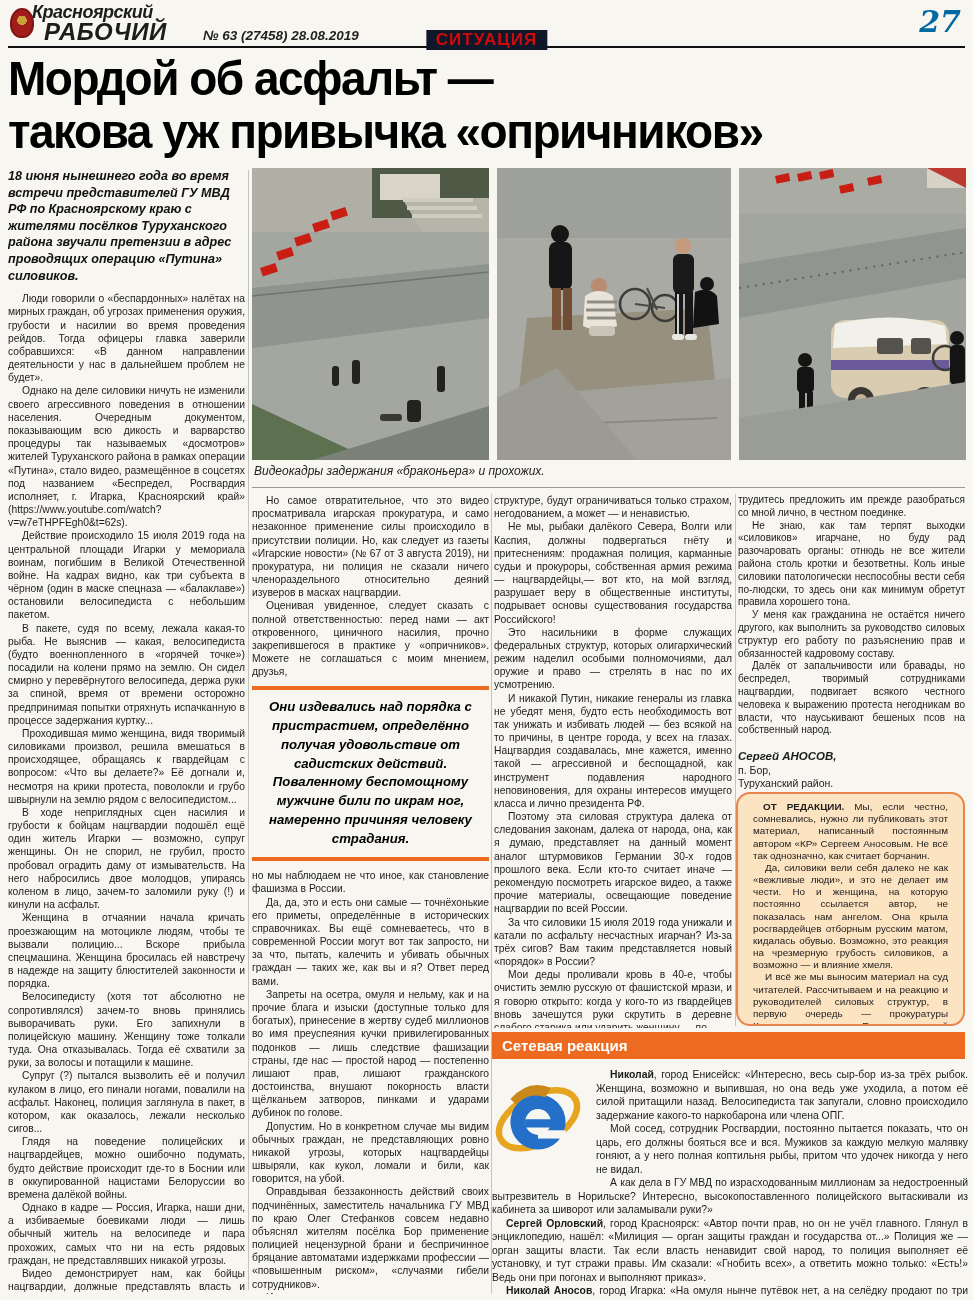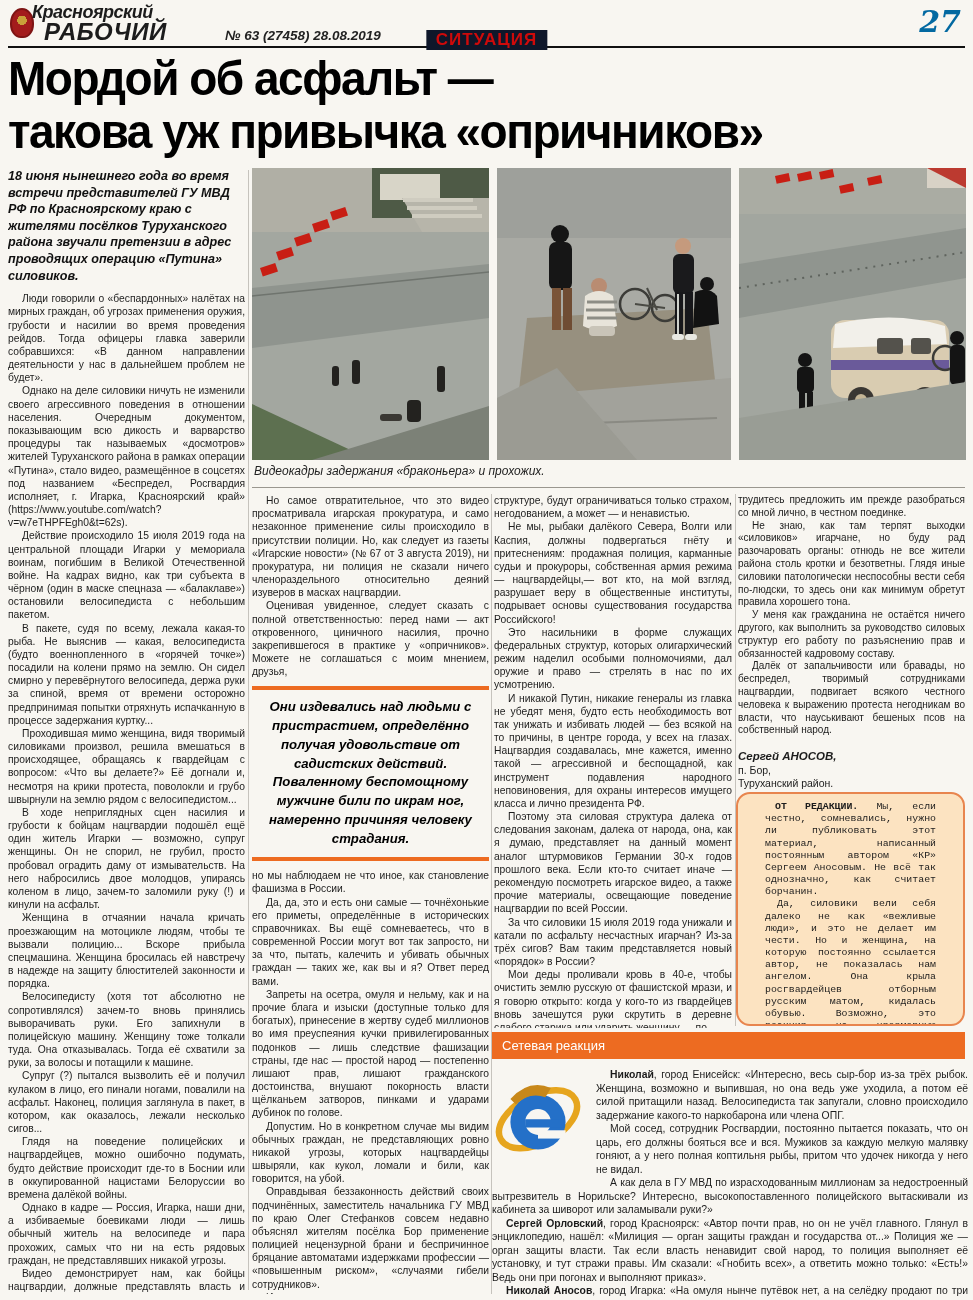--- a/index.html
+++ b/index.html
@@ -7,21 +7,21 @@
     position:relative; width:973px; height:1300px; margin:0 auto;
     background:#f8f6f1; overflow:hidden;
     font-family:"Liberation Sans", sans-serif; color:#1c1c1c;
   }
   
   .emblem{ position:absolute; left:10px; top:8px; width:20px; height:26px;
     background:radial-gradient(circle at 50% 40%, #c9a23a 0 25%, #a31c1c 26% 100%);
     border:2px solid #7e1414; border-radius:50% 50% 45% 45%; }
   .logo-l1{ position:absolute; left:32px; top:2px; font-size:18px; font-weight:bold; font-style:italic; letter-spacing:-0.5px; }
   .logo-l2{ position:absolute; left:44px; top:18px; font-size:24px; font-weight:bold; font-style:italic; letter-spacing:0.5px; }
-  .issue{ position:absolute; left:225px; top:28px; font-size:13.5px; font-style:italic; font-weight:bold; color:#222; }
+  .issue{ position:absolute; left:203px; top:28px; font-size:13.5px; font-style:italic; font-weight:bold; color:#222; }
   .section{ position:absolute; left:50%; transform:translateX(-50%); top:30px;
     color:#cf0a0a; font-size:17px; font-weight:bold; letter-spacing:1px; background:#0f172a; padding:0 10px; z-index:2;}
   .pageno{ position:absolute; right:12px; top:4px; color:#0369a1;
     font-family:"DejaVu Serif", serif; font-style:italic; font-weight:bold; font-size:30px; }
   .header-rule{ position:absolute; left:8px; right:8px; top:46px; height:2px; background:#111; }
   
   .headline{ position:absolute; left:8px; top:52px; width:960px;
     font-weight:bold; font-size:46px; line-height:51px; letter-spacing:-1.5px;
     transform:scaleY(1.04); transform-origin:top left; color:#000;}
   
@@ -45,27 +45,27 @@
     font-style:italic; font-size:12px; color:#222; }
   .caption-rule{ position:absolute; left:252px; top:487px; width:713px; height:1px; background:#9a978f; }
   
   .pullquote{ margin:8px 0; padding:8px 0 9px; border-top:4px solid #ed6b21; border-bottom:4px solid #ed6b21;
     font-weight:bold; font-style:italic; font-size:13.2px; line-height:1.42; text-align:center; color:#000; }
   
   .sig-author{ text-align:left; font-weight:bold; font-size:11.5px; font-style:italic; margin-top:12px; }
   .sig-line{ text-align:left; font-size:10.5px; }
   
   .editor-box{ position:absolute; left:736px; top:792px; width:229px; height:234px; box-sizing:border-box;
-    background:#fce3c1; border:2px solid #e8854e; border-radius:14px; padding:7px 27px;
-    overflow:hidden; text-align:justify; font-size:9.9px; line-height:1.23;font-family:Liberation Mono, monospace; }
+    background:#fce3c1; border:2px solid #e8854e; border-radius:14px; padding:7px 15px;
+    overflow:hidden; text-align:justify; font-size:9.9px; line-height:1.23; }
   .editor-box p{ margin:0; text-indent:12px; }
   .editor-box p:first-child{ text-indent:10px; }
   
   .netbar{ position:absolute; left:492px; top:1032px; width:473px; height:27px; background:#ed6b21;
-    color:#fff; font-weight:normal; font-size:13px; line-height:27px; padding-left:10px; box-sizing:border-box; }
+    color:#fff; font-weight:bold; font-size:15px; line-height:27px; padding-left:10px; box-sizing:border-box; }
   .netbody{ position:absolute; left:492px; top:1068px; width:476px; height:228px; overflow:hidden;
     text-align:justify; font-size:10.4px; line-height:1.3; }
   .netbody p{ margin:0; text-indent:14px; }
   .ie-logo{ float:left; width:92px; height:104px; margin:2px 12px 4px 0; }
 </style>
 </head>
 <body>
 
 <div class="page">
 
@@ -209,21 +209,21 @@
         <p>Однако в кадре — Россия, Игарка, наши дни, а избиваемые боевиками люди — лишь обычный житель на велосипеде и пара прохожих, самых что ни на есть рядовых граждан, не представлявших никакой угрозы.</p>
         <p>Видео демонстрирует нам, как бойцы нацгвардии, должные представлять власть и закон, выламывали руки и жестоко дубасили тех, кто и не пытался оказывать сопротивления. Как видно, они издевались над людьми с пристрастием, определённо получая удовольствие от садистских действий. Поваленному беспомощному мужчине били по икрам ног, намеренно причиняя человеку страдания.</p>
       </div>
   </div>
 
   <div class="col" id="col2">
     <div>
         <p>Но самое отвратительное, что это видео просматривала игарская прокуратура, и само незаконное применение силы происходило в присутствии полиции. Но, как следует из газеты «Игарские новости» (№ 67 от 3 августа 2019), ни прокуратура, ни полиция не сказали ничего членораздельного относительно деяний изуверов в масках нацгвардии.</p>
         <p>Оценивая увиденное, следует сказать с полной ответственностью: перед нами — акт откровенного, циничного насилия, прочно закрепившегося в практике у «опричников». Можете не соглашаться с моим мнением, друзья,</p>
       </div>
-    <div class="pullquote">Они издевались над людьми с пристрастием, определённо получая удовольствие от садистских действий. Поваленному беспомощному мужчине били по икрам ног, намеренно причиняя человеку страдания.</div>
+    <div class="pullquote">Они издевались над порядка с пристрастием, определённо получая удовольствие от садистских действий. Поваленному беспомощному мужчине били по икрам ног, намеренно причиняя человеку страдания.</div>
     <div class="cont">
         <p>но мы наблюдаем не что иное, как становление фашизма в России.</p>
         <p>Да, да, это и есть они самые — точнёхонькие его приметы, определённые в исторических справочниках. Вы ещё сомневаетесь, что в современной России могут вот так запросто, ни за что, пытать, калечить и убивать обычных граждан — таких же, как вы и я? Ответ перед вами.</p>
         <p>Запреты на осетра, омуля и нельму, как и на прочие блага и изыски (доступные только для богатых), принесение в жертву судеб миллионов во имя преуспеяния кучки привилегированных подонков — лишь следствие фашизации страны, где нас — простой народ — постепенно лишают прав, лишают гражданского достоинства, внушают покорность власти щёлканьем затворов, пинками и ударами дубинок по голове.</p>
         <p>Допустим. Но в конкретном случае мы видим обычных граждан, не представляющих ровно никакой угрозы, которых нацгвардейцы швыряли, как кукол, ломали и били, как говорится, на убой.</p>
         <p>Оправдывая беззаконность действий своих подчинённых, заместитель начальника ГУ МВД по краю Олег Стефанков совсем недавно объяснял жителям посёлка Бор применение полицией нецензурной брани и беспричинное бряцание автоматами издержками профессии — «повышенным риском», «случаями гибели сотрудников».</p>
         <p>И не надо рассказывать сказок про то, что игарский мужик, имевший из «оружия» разве что велосипед, мог представлять «опасность для сотрудников». Здесь «гибель сотрудников» могла произойти разве что по вине их самих, провоцировавших ситуацию от начала до конца.</p>
       </div>
   </div>
 
@@ -233,21 +233,21 @@
       <p>Это насильники в форме служащих федеральных структур, которых олигархический режим наделил особыми полномочиями, дал оружие и право — стрелять в нас по их усмотрению.</p>
       <p>И никакой Путин, никакие генералы из главка не убедят меня, будто есть необходимость вот так унижать и избивать людей — без всякой на то причины, в центре города, у всех на глазах. Нацгвардия создавалась, мне кажется, именно такой — агрессивной и беспощадной, как инструмент подавления народного неповиновения, для охраны интересов имущего класса и лично президента РФ.</p>
       <p>Поэтому эта силовая структура далека от следования законам, далека от народа, она, как я думаю, представляет на данный момент аналог штурмовиков Германии 30-х годов прошлого века. Если кто-то считает иначе — рекомендую посмотреть игарское видео, а также прочие материалы, освещающие поведение нацгвардии по всей России.</p>
       <p>За что силовики 15 июля 2019 года унижали и катали по асфальту несчастных игарчан? Из-за трёх сигов? Вам таким представляется новый «порядок» в России?</p>
       <p>Мои деды проливали кровь в 40-е, чтобы очистить землю русскую от фашистской мрази, и я говорю открыто: когда у кого-то из гвардейцев вновь зачешутся руки скрутить в деревне слабого старика или ударить женщину — по-</p>
     </div>
 
   <div class="col cont" id="col4">
     <div class="cont">
         <p>трудитесь предложить им прежде разобраться со мной лично, в честном поединке.</p>
-        <p>Не знаю, как там терпят выходки «силовиков» игарчане, но буду рад разочаровать органы: отнюдь не все жители района столь кротки и безответны. Глядя иные силовики патологически неспособны вести себя по-людски, то здесь они как минимум обретут правила хорошего тона.</p>
+        <p>Не знаю, как там терпят выходки «силовиков» игарчане, но буду рад разочаровать органы: отнюдь не все жители района столь кротки и безответны. Коль иные силовики патологически неспособны вести себя по-людски, то здесь они как минимум обретут правила хорошего тона.</p>
         <p>У меня как гражданина не остаётся ничего другого, как выполнить за руководство силовых структур его работу по разъяснению прав и обязанностей кадровому составу.</p>
         <p>Далёк от запальчивости или бравады, но беспредел, творимый сотрудниками нацгвардии, подвигает всякого честного человека к выражению протеста негодникам во власти, что науськивают бешеных псов на собственный народ.</p>
       </div>
     <div class="sig-author">Сергей АНОСОВ,</div>
     <div class="sig-line">п. Бор,</div>
     <div class="sig-line">Туруханский район.</div>
   </div>
 
   <div class="editor-box">
       <p><b>ОТ РЕДАКЦИИ.</b> Мы, если честно, сомневались, нужно ли публиковать этот материал, написанный постоянным автором «КР» Сергеем Аносовым. Не всё так однозначно, как считает борчанин.</p>

